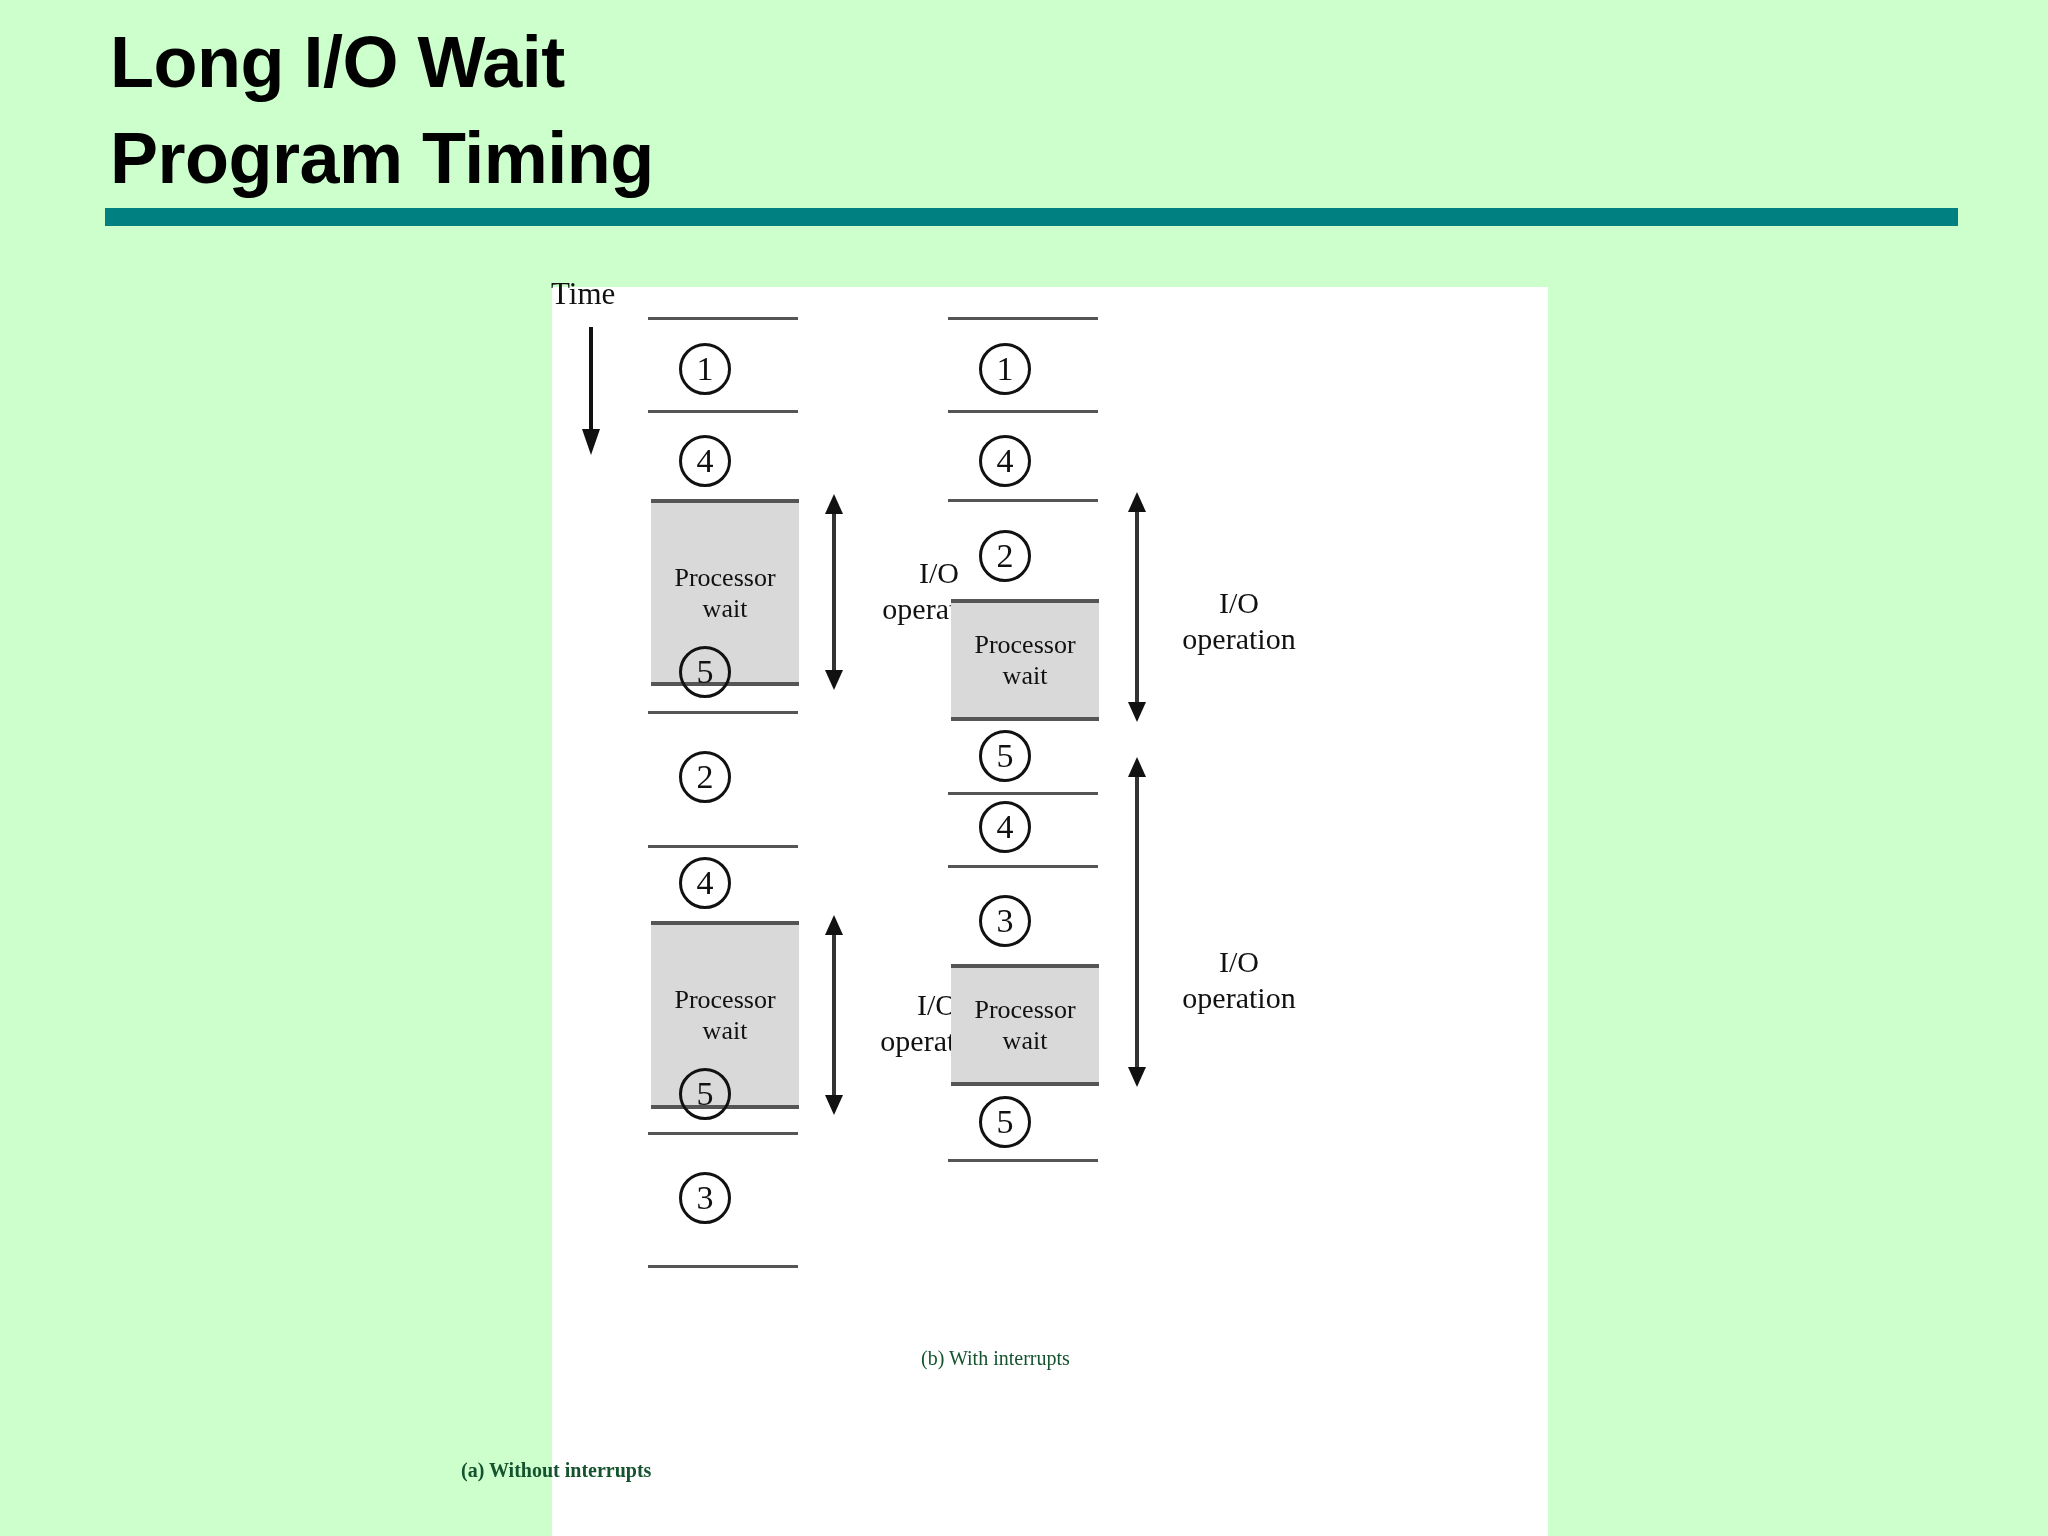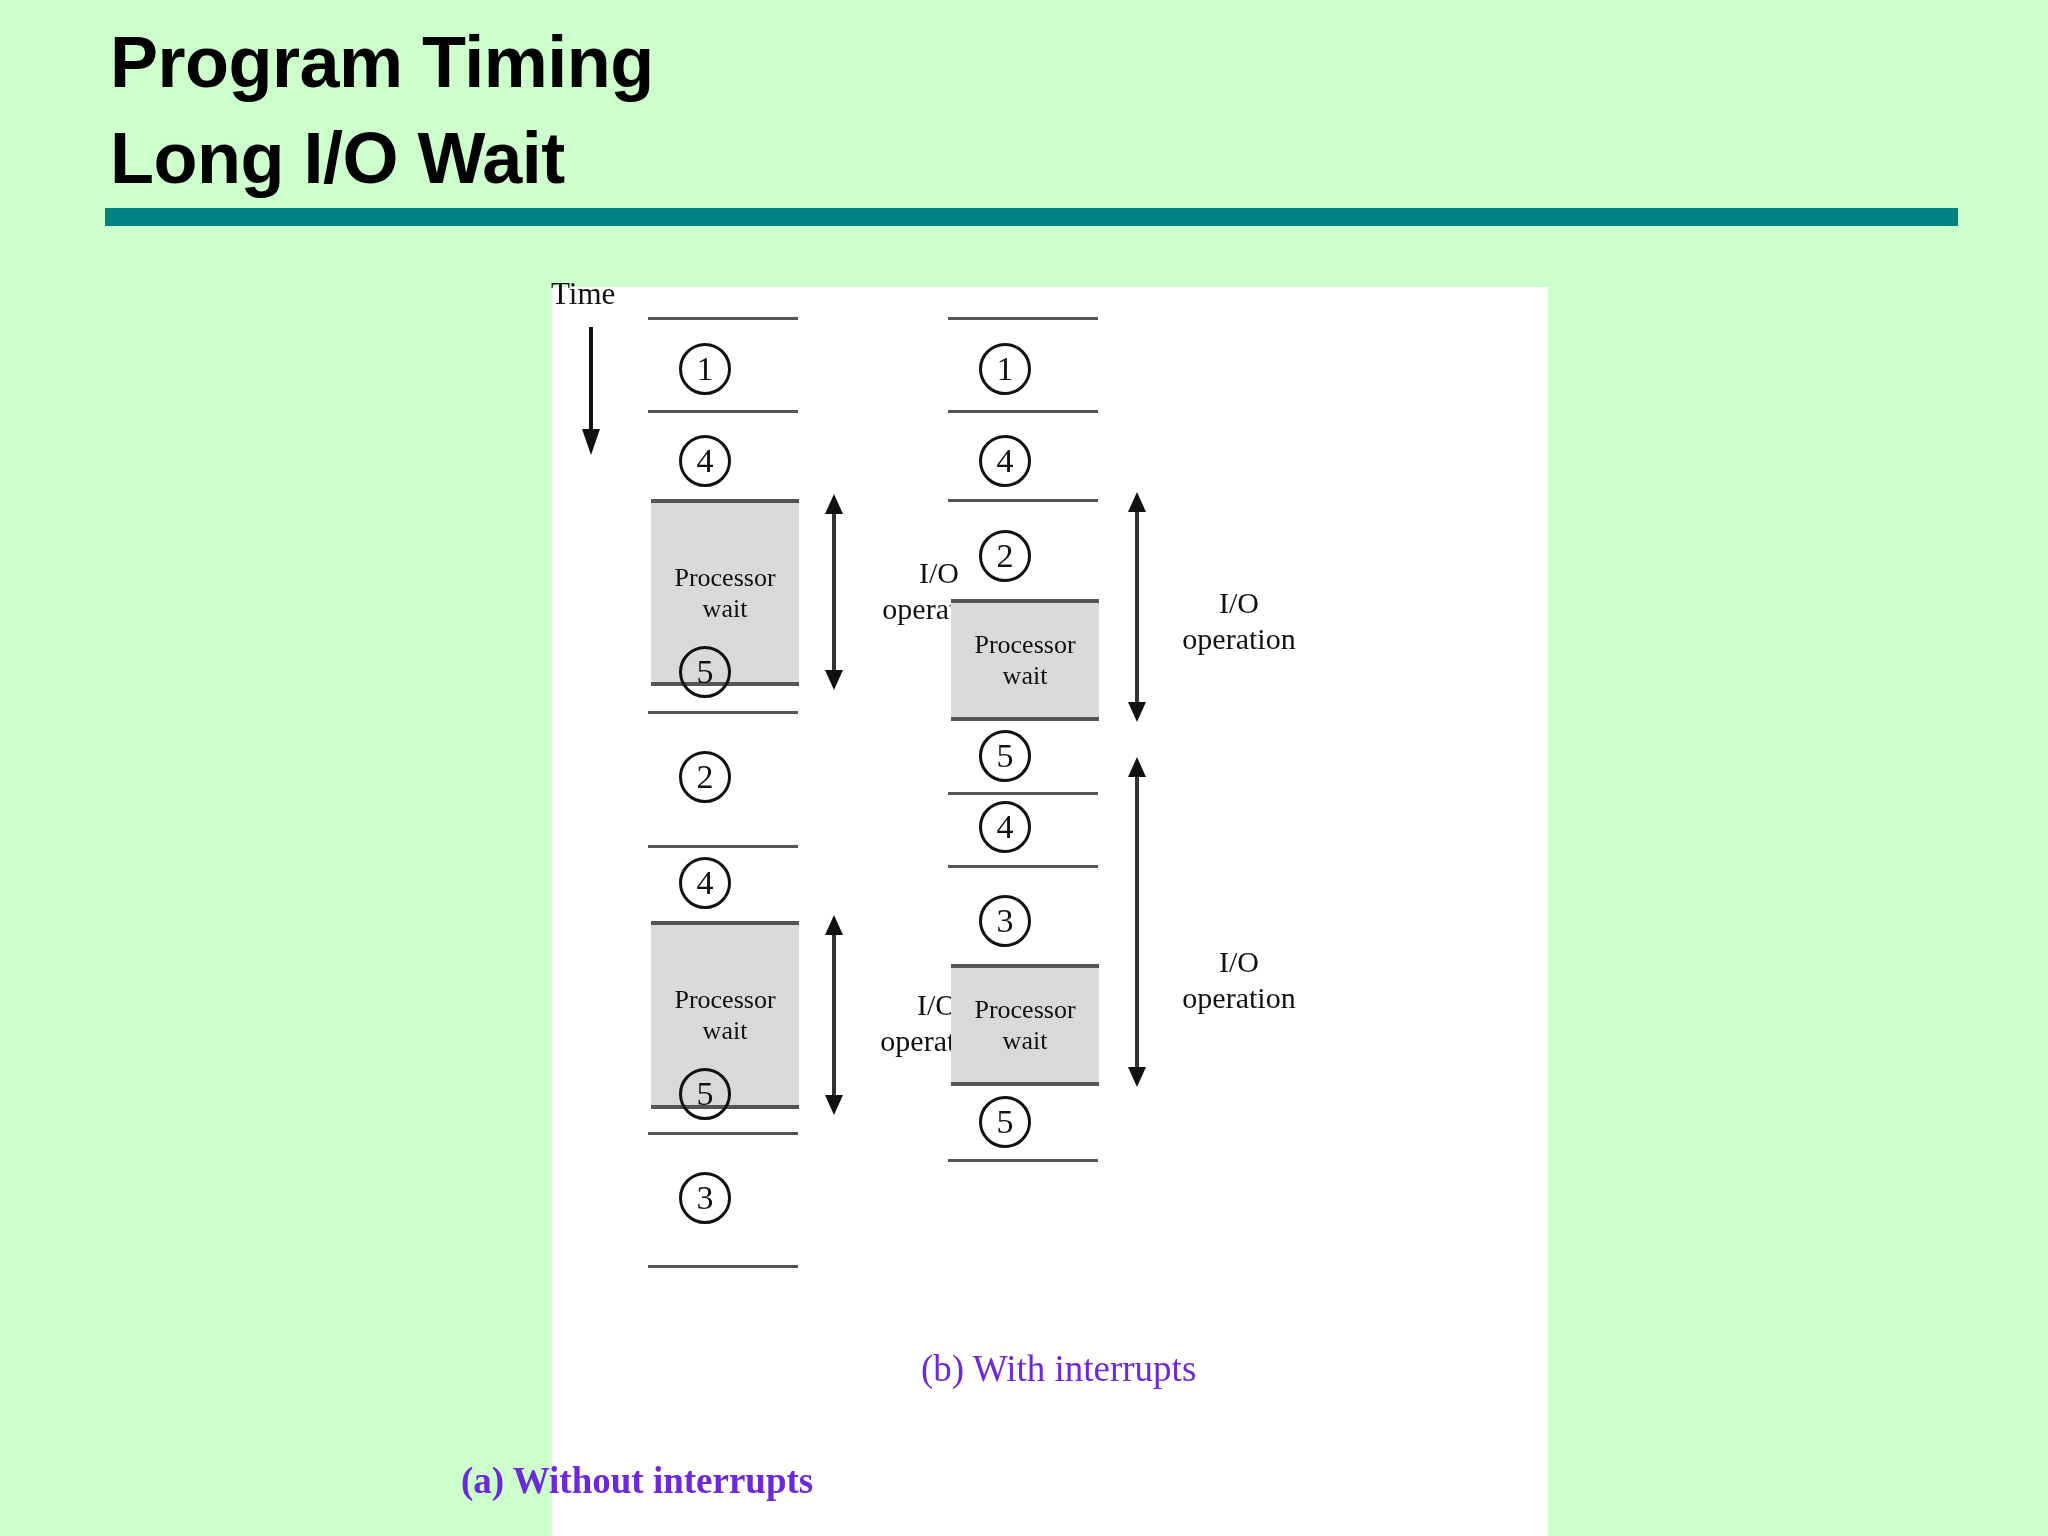--- a/index.html
+++ b/index.html
@@ -108,31 +108,31 @@
     position: absolute;
     font-size: 30px;
     line-height: 36px;
     color: #111111;
     text-align: center;
     white-space: nowrap;
   }
 
   .caption {
     position: absolute;
-    font-size: 37px;
-    color: #6d28d9;
+    font-size: 20px;
+    color: #14532d;
     white-space: nowrap;
   }
 </style>
 </head>
 <body>
 
 <div id="title-block">
+  <div class="title-line">Long I/O Wait</div>
   <div class="title-line">Program Timing</div>
-  <div class="title-line">Long I/O Wait</div>
 </div>
 <div id="title-rule"></div>
 
 <div id="figure-panel">
 
   <div id="time-label" style="left:-1px; top:-11px;">Time</div>
   <svg id="time-arrow" style="left:28px; top:40px;" width="22" height="130" viewBox="0 0 22 130">
     <line x1="11" y1="0" x2="11" y2="108" stroke="#111111" stroke-width="4"></line>
     <polygon points="11,128 2,102 20,102" fill="#111111"></polygon>
   </svg>

